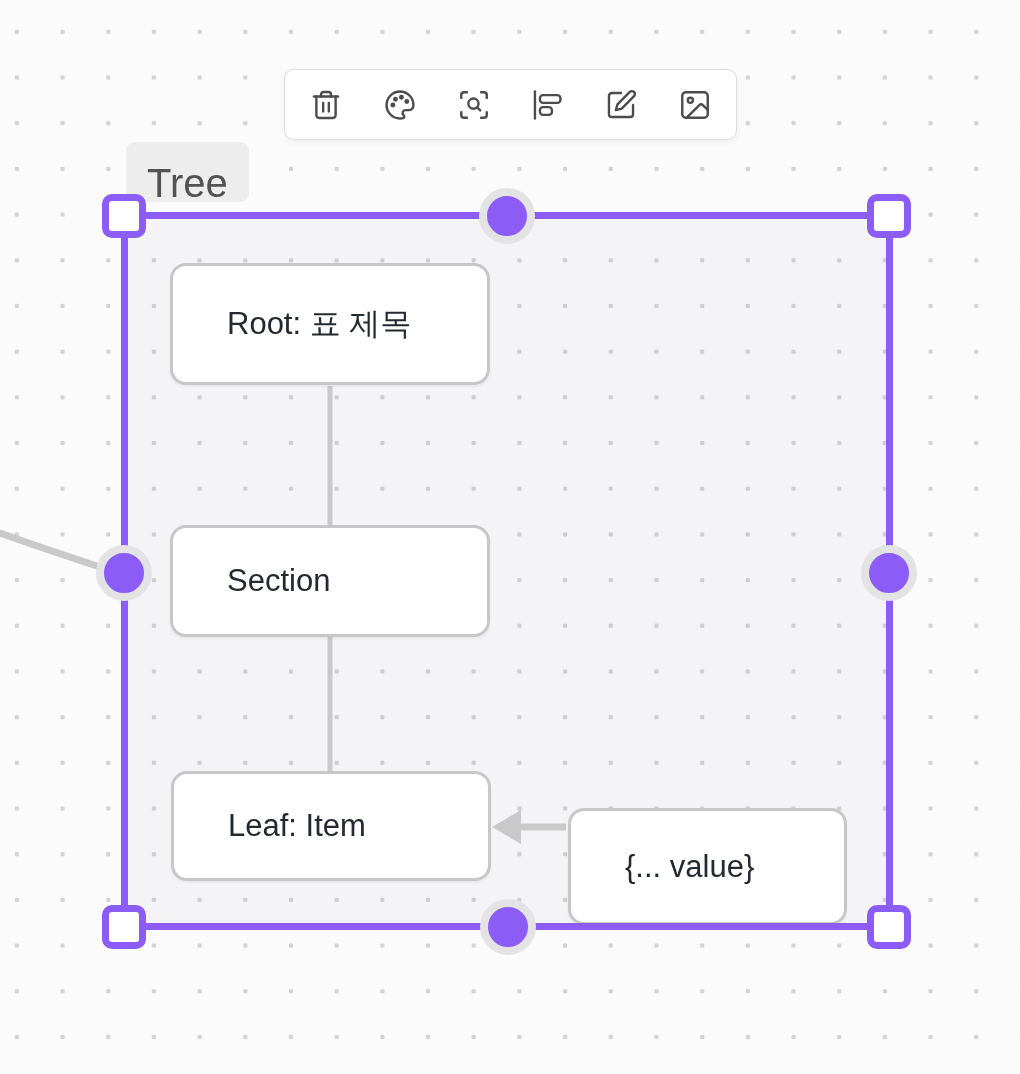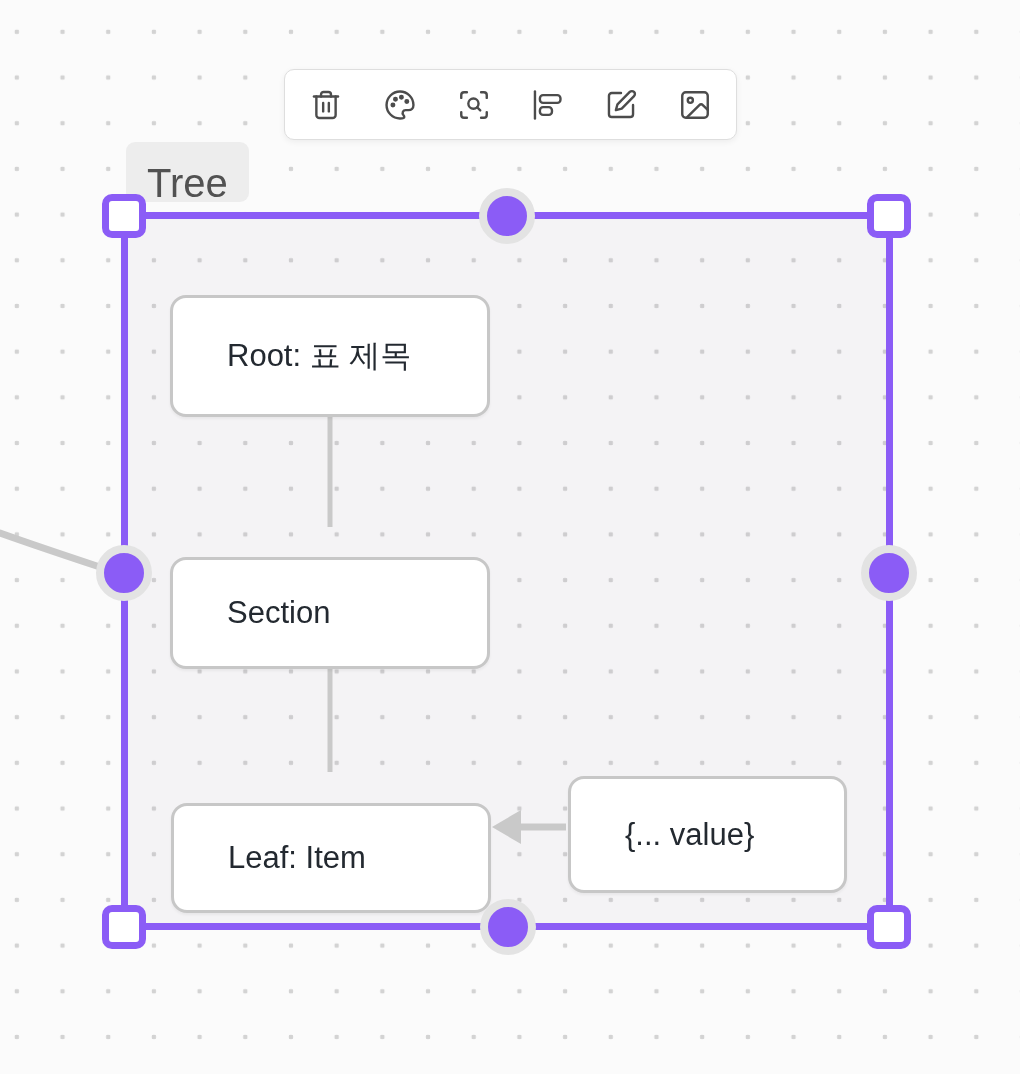--- a/index.html
+++ b/index.html
@@ -79,26 +79,25 @@
     background: #ffffff;
     border: 3px solid #c7c7c7;
     border-radius: 16px;
     box-shadow: 0 2px 3px rgba(0,0,0,0.05);
     display: flex; align-items: center;
     padding-left: 54px;
     font-size: 31px; color: #232930;
     z-index: 6;
     cursor: pointer;
     white-space: nowrap;
-    margin-top: 32px;
   }
   .n-root    { left: 170px; top: 263px; width: 320px; height: 122px; }
   .n-section { left: 170px; top: 525px; width: 320px; height: 112px; }
   .n-leaf    { left: 171px; top: 771px; width: 320px; height: 110px; }
-  .n-value   { left: 568px; top: 744px; width: 279px; height: 117px; }
+  .n-value   { left: 568px; top: 808px; width: 279px; height: 117px; }
 
   .edges { position: absolute; inset: 0; z-index: 4; pointer-events: none; }
   .edges * { pointer-events: stroke; }
 </style>
 </head>
 <body>
 
 <div class="canvas">
 
   <div class="frame-fill"></div>

